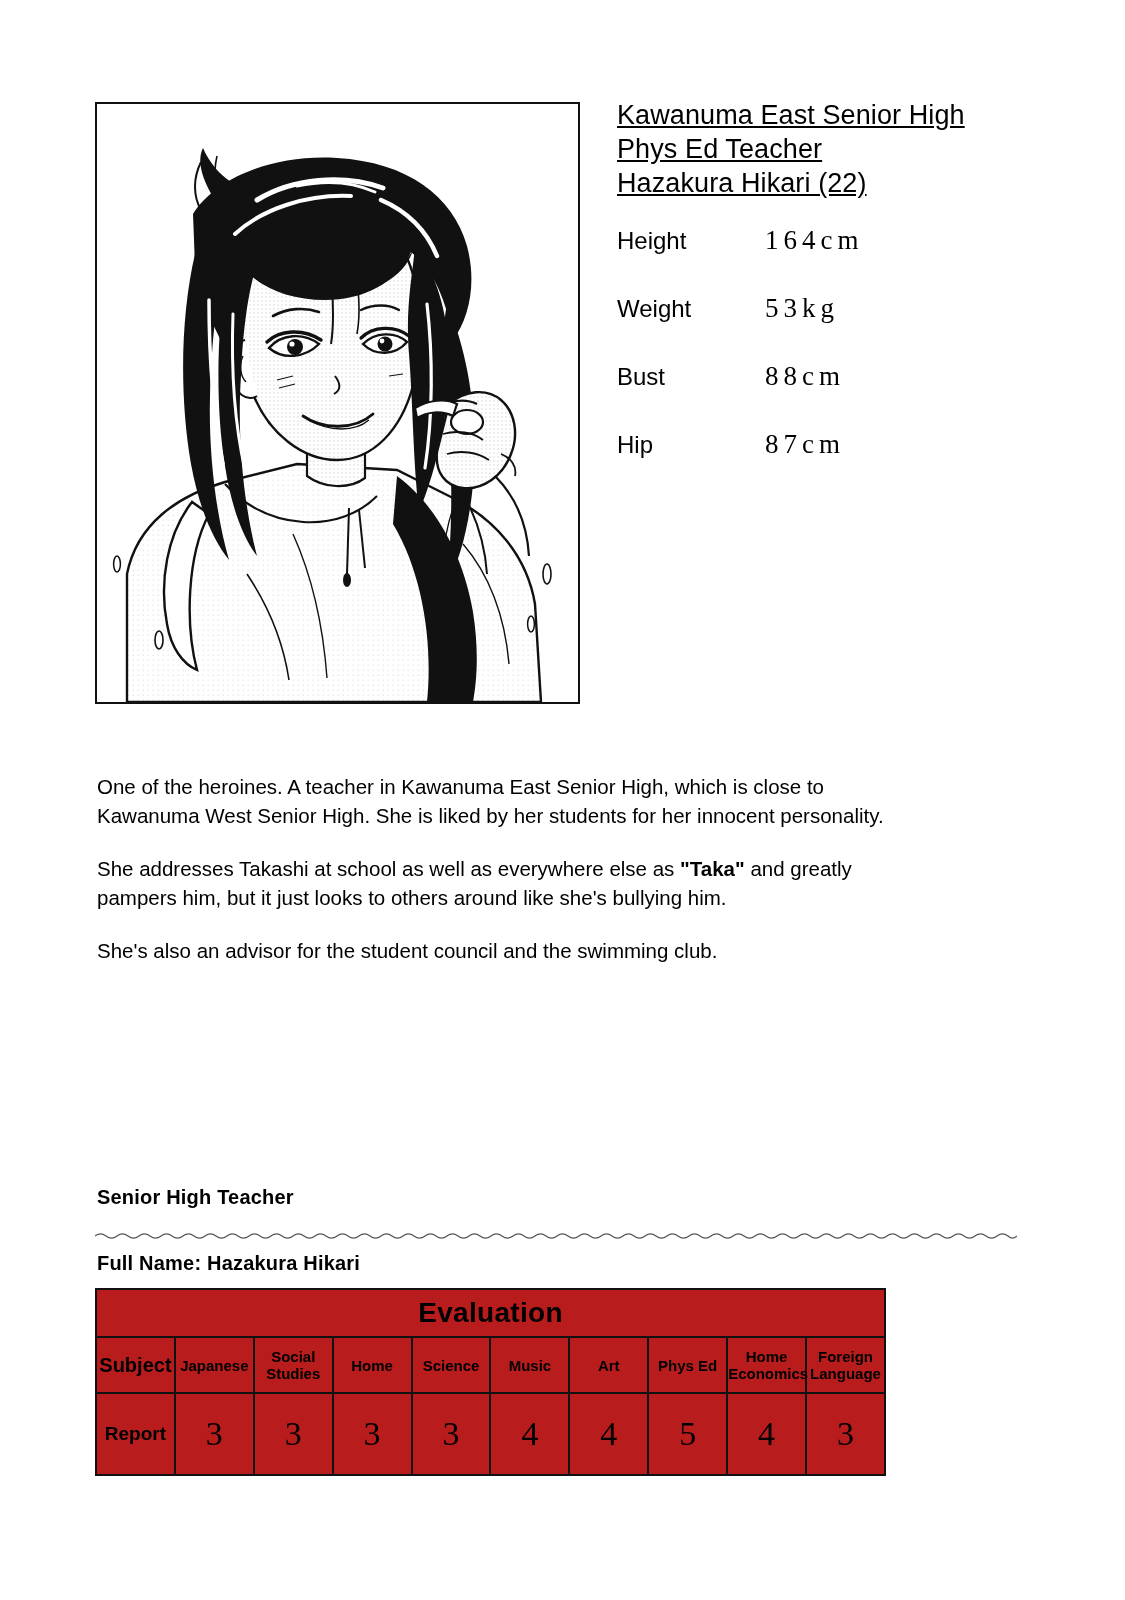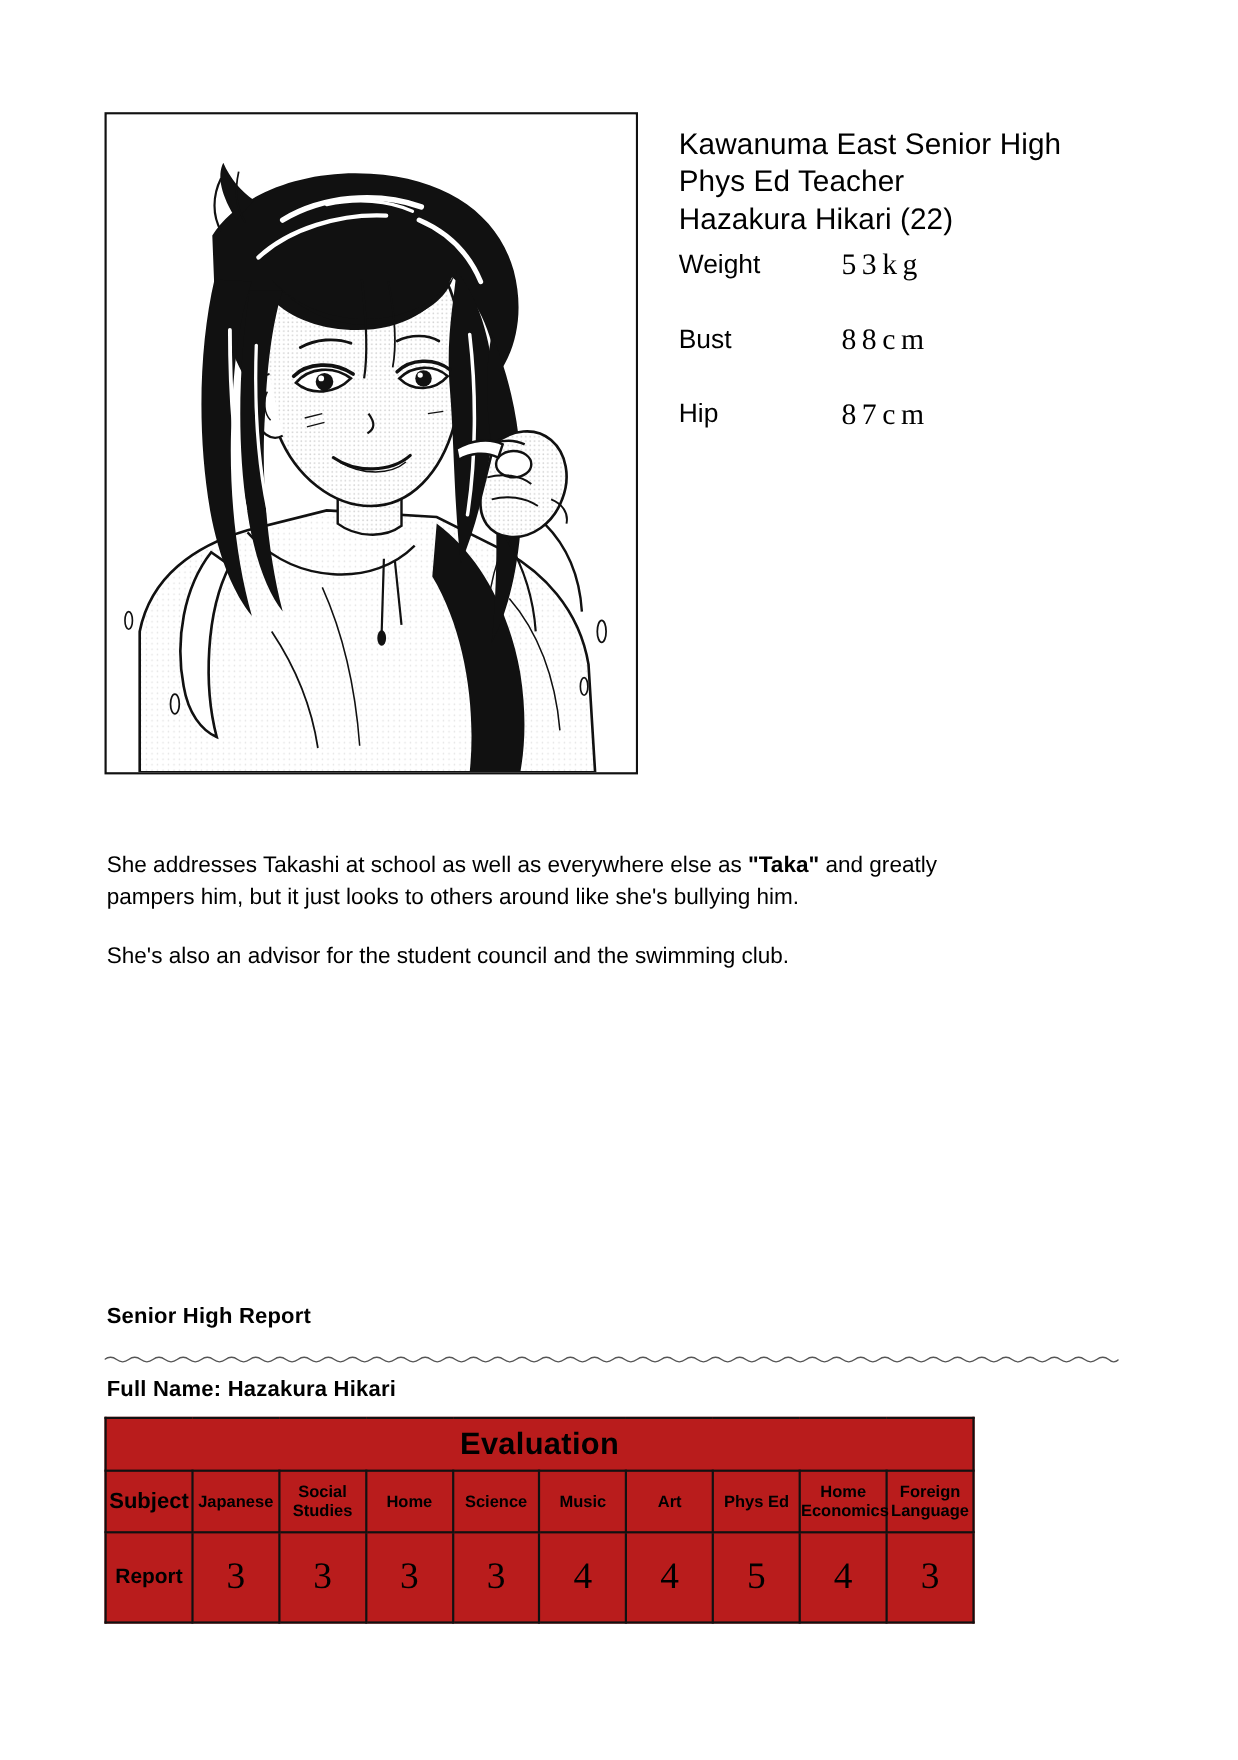--- a/index.html
+++ b/index.html
@@ -26,22 +26,23 @@
     border: 2px solid #111;
     background: #ffffff;
     overflow: hidden;
   }
   .portrait-art { position: absolute; inset: 0; }
 
   
   .profile-header {
     position: absolute;
     left: 617px;
-    top: 114px;
+    top: 98px;
     width: 450px;
+    text-decoration: underline;
   }
   .profile-header .line {
     font-size: 27px;
     line-height: 34px;
     letter-spacing: 0.1px;
     white-space: nowrap;
   }
 
   
   .stats {
@@ -282,39 +283,44 @@
 </div>
 
 <div class="profile-header">
   <div class="line">Kawanuma East Senior High</div>
   <div class="line">Phys Ed Teacher</div>
   <div class="line">Hazakura Hikari (22)</div>
 </div>
 
 <div class="stats">
   <div class="stat-row">
+    <span class="stat-label">Height</span>
+    <span class="stat-value">164cm</span>
+  </div>
+  <div class="stat-row">
     <span class="stat-label">Weight</span>
     <span class="stat-value">53kg</span>
   </div>
   <div class="stat-row">
     <span class="stat-label">Bust</span>
     <span class="stat-value">88cm</span>
   </div>
   <div class="stat-row">
     <span class="stat-label">Hip</span>
     <span class="stat-value">87cm</span>
   </div>
 </div>
 
 <div class="description">
+  <p>One of the heroines. A teacher in Kawanuma East Senior High, which is close to Kawanuma West Senior High. She is liked by her students for her innocent personality.</p>
   <p><span>She addresses Takashi at school as well as everywhere else as </span><b>"Taka"</b><span> and greatly pampers him, but it just looks to others around like she's bullying him.</span></p>
   <p>She's also an advisor for the student council and the swimming club.</p>
 </div>
 
-<div class="report-title">Senior High Report</div>
+<div class="report-title">Senior High Teacher</div>
 
 <svg class="wavy-divider" viewBox="0 0 922 14" preserveAspectRatio="none" xmlns="http://www.w3.org/2000/svg">
   <path id="wave-path" d="M 0 8 Q 5.5 3.8 11 8 Q 16.5 12.2 22 8 Q 27.5 3.8 33 8 Q 38.5 12.2 44 8 Q 49.5 3.8 55 8 Q 60.5 12.2 66 8 Q 71.5 3.8 77 8 Q 82.5 12.2 88 8 Q 93.5 3.8 99 8 Q 104.5 12.2 110 8 Q 115.5 3.8 121 8 Q 126.5 12.2 132 8 Q 137.5 3.8 143 8 Q 148.5 12.2 154 8 Q 159.5 3.8 165 8 Q 170.5 12.2 176 8 Q 181.5 3.8 187 8 Q 192.5 12.2 198 8 Q 203.5 3.8 209 8 Q 214.5 12.2 220 8 Q 225.5 3.8 231 8 Q 236.5 12.2 242 8 Q 247.5 3.8 253 8 Q 258.5 12.2 264 8 Q 269.5 3.8 275 8 Q 280.5 12.2 286 8 Q 291.5 3.8 297 8 Q 302.5 12.2 308 8 Q 313.5 3.8 319 8 Q 324.5 12.2 330 8 Q 335.5 3.8 341 8 Q 346.5 12.2 352 8 Q 357.5 3.8 363 8 Q 368.5 12.2 374 8 Q 379.5 3.8 385 8 Q 390.5 12.2 396 8 Q 401.5 3.8 407 8 Q 412.5 12.2 418 8 Q 423.5 3.8 429 8 Q 434.5 12.2 440 8 Q 445.5 3.8 451 8 Q 456.5 12.2 462 8 Q 467.5 3.8 473 8 Q 478.5 12.2 484 8 Q 489.5 3.8 495 8 Q 500.5 12.2 506 8 Q 511.5 3.8 517 8 Q 522.5 12.2 528 8 Q 533.5 3.8 539 8 Q 544.5 12.2 550 8 Q 555.5 3.8 561 8 Q 566.5 12.2 572 8 Q 577.5 3.8 583 8 Q 588.5 12.2 594 8 Q 599.5 3.8 605 8 Q 610.5 12.2 616 8 Q 621.5 3.8 627 8 Q 632.5 12.2 638 8 Q 643.5 3.8 649 8 Q 654.5 12.2 660 8 Q 665.5 3.8 671 8 Q 676.5 12.2 682 8 Q 687.5 3.8 693 8 Q 698.5 12.2 704 8 Q 709.5 3.8 715 8 Q 720.5 12.2 726 8 Q 731.5 3.8 737 8 Q 742.5 12.2 748 8 Q 753.5 3.8 759 8 Q 764.5 12.2 770 8 Q 775.5 3.8 781 8 Q 786.5 12.2 792 8 Q 797.5 3.8 803 8 Q 808.5 12.2 814 8 Q 819.5 3.8 825 8 Q 830.5 12.2 836 8 Q 841.5 3.8 847 8 Q 852.5 12.2 858 8 Q 863.5 3.8 869 8 Q 874.5 12.2 880 8 Q 885.5 3.8 891 8 Q 896.5 12.2 902 8 Q 907.5 3.8 913 8 Q 917.5 12.2 922 8" fill="none" stroke="#555" stroke-width="1.2"></path>
 </svg>
 
 <div class="full-name">Full Name: Hazakura Hikari</div>
 
 <table class="eval-table">
   <tbody>
     <tr>

